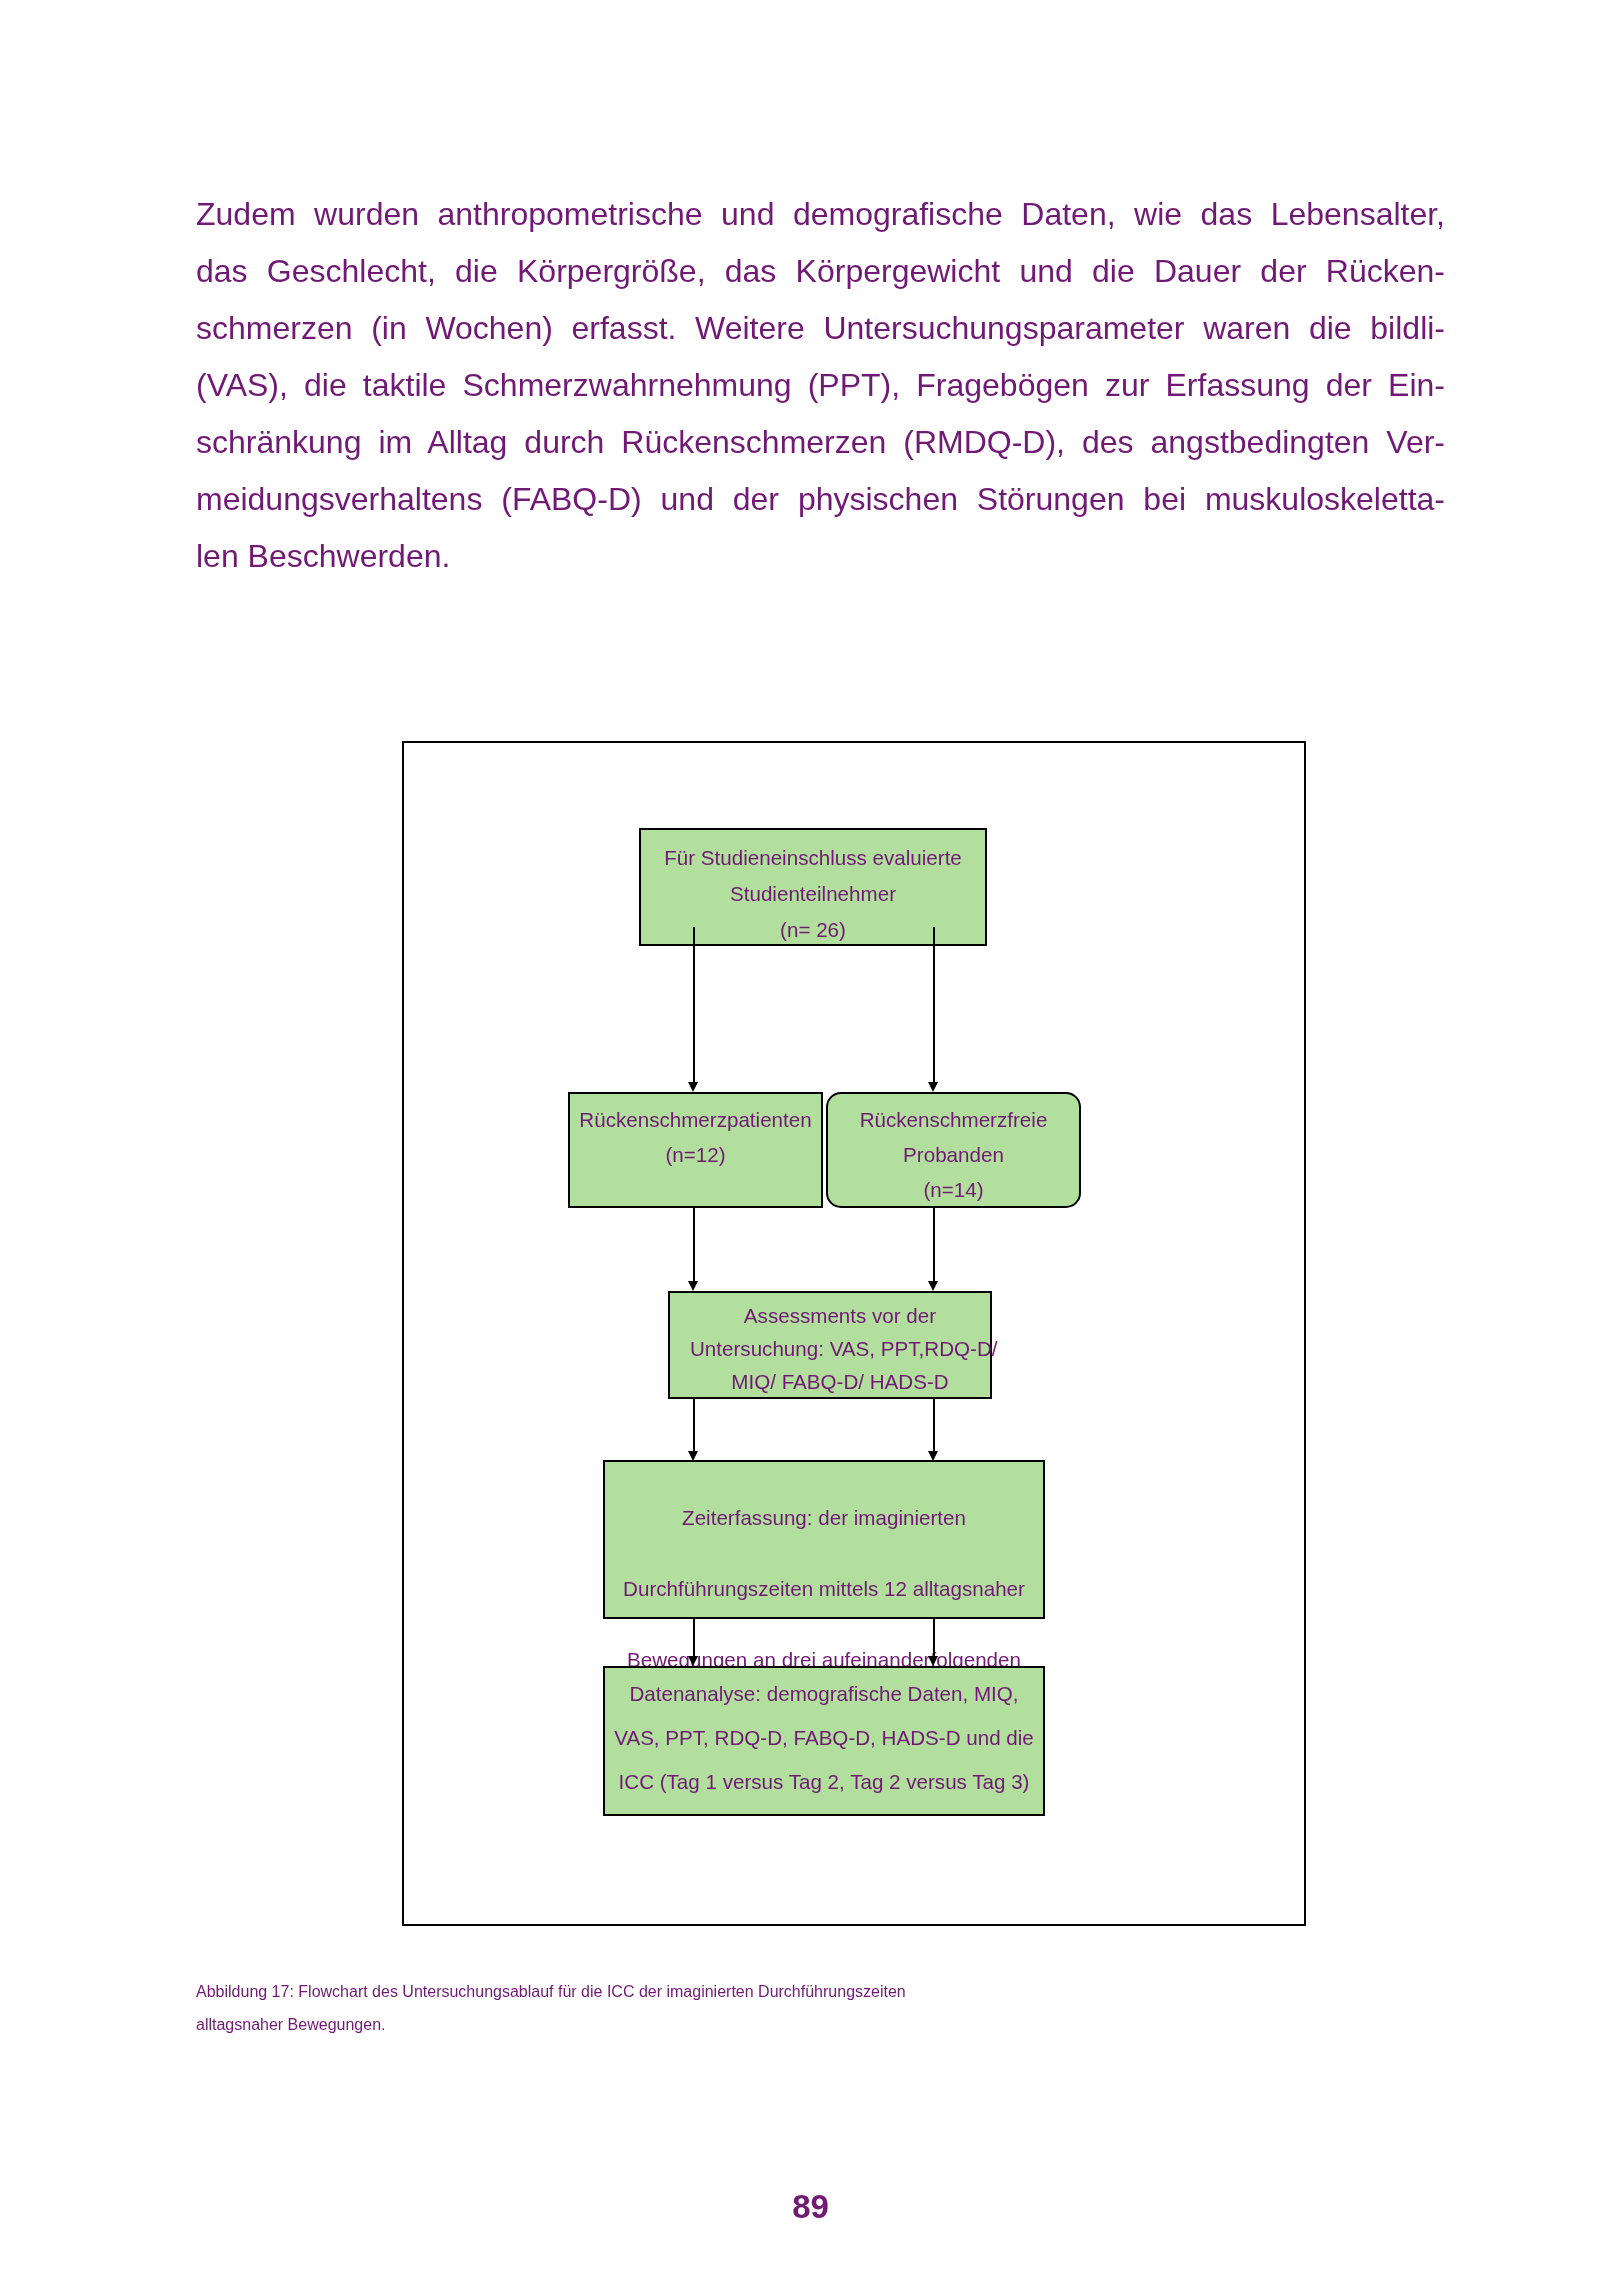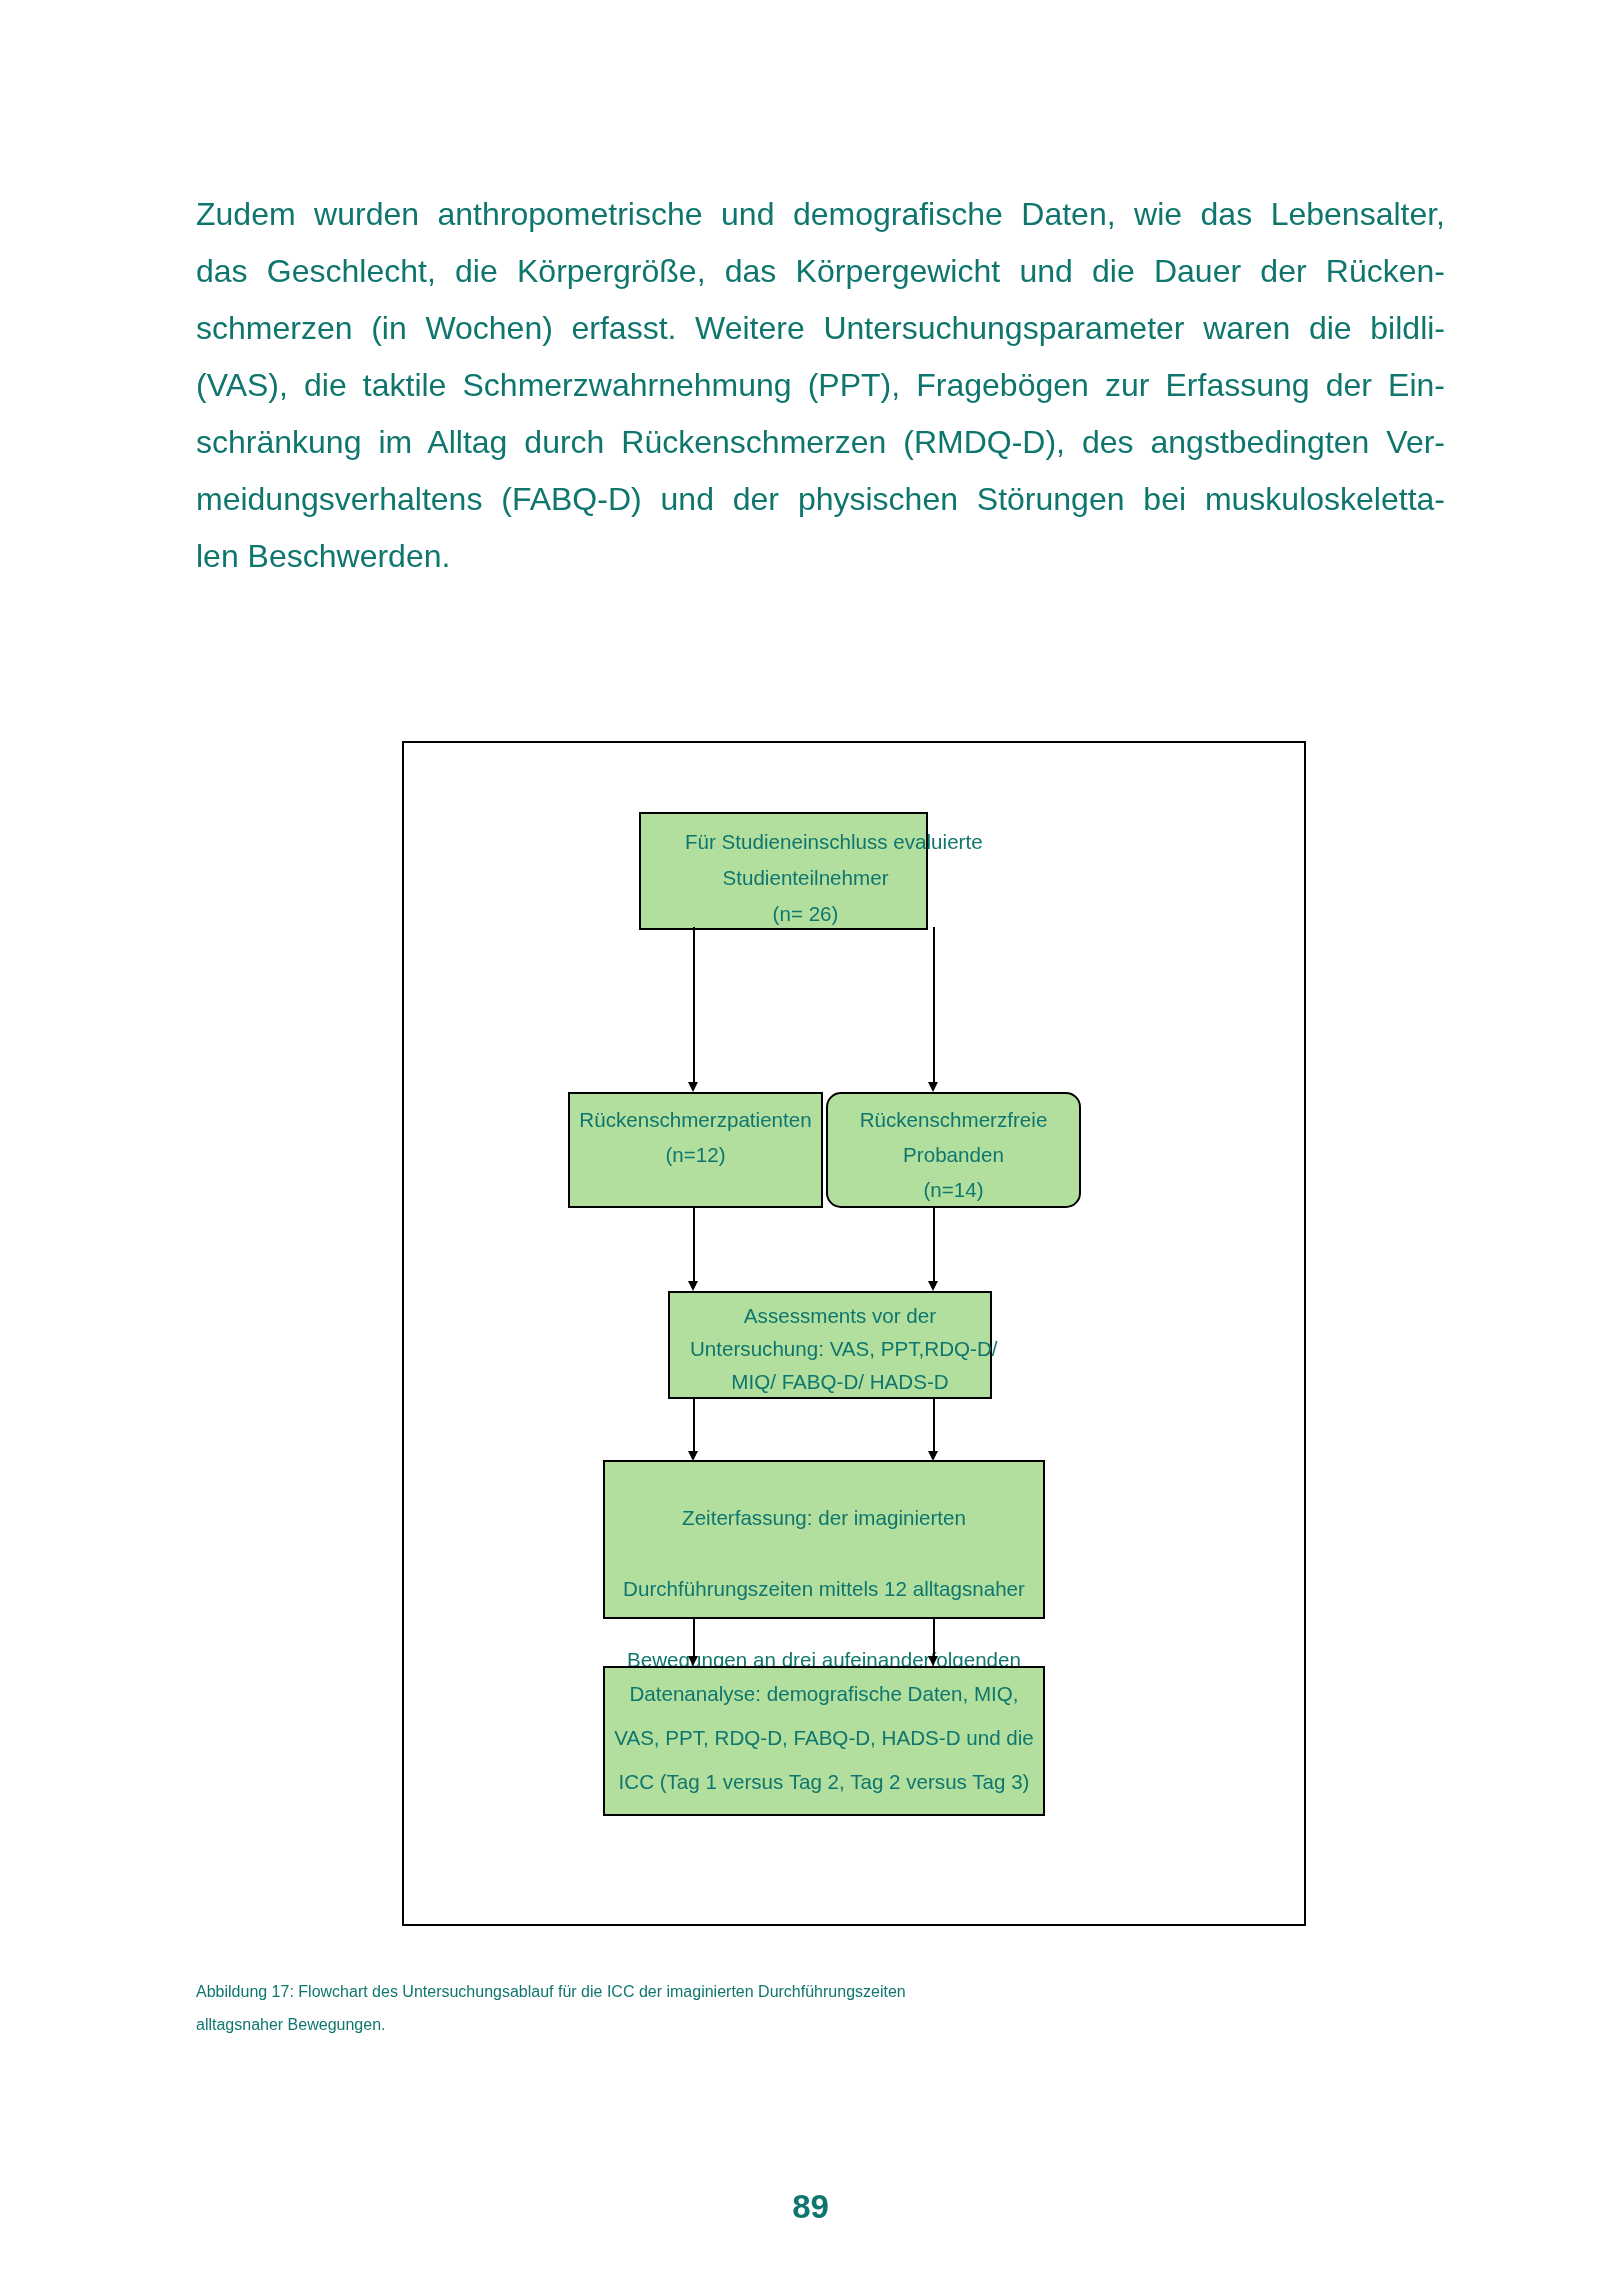--- a/index.html
+++ b/index.html
@@ -2,21 +2,21 @@
 <html><head>
 <meta charset="utf-8">
 <style>
   html, body { margin: 0; padding: 0; background: #ffffff; }
   .page {
     position: relative;
     width: 1621px;
     height: 2293px;
     background: #ffffff;
     font-family: "Liberation Sans", sans-serif;
-    color: #0f766e;
+    color: #701a75;
     overflow: hidden;
   }
 
   
   .body-text {
     position: absolute;
     left: 196px;
     top: 186px;
     width: 1249px;
     font-size: 32px;
@@ -48,21 +48,21 @@
   .fc-box {
     position: absolute;
     box-sizing: border-box;
     border: 2px solid #000000;
     background: #b2df9e;
     text-align: center;
     font-size: 20.6px;
   }
   .fc-line { white-space: nowrap; }
 
-  .box-top        { left: 235px; top: 69px;  width: 289px; height: 118px; padding-top: 9.8px; padding-left: 44px; }
+  .box-top        { left: 235px; top: 85px;  width: 348px; height: 118px; padding-top: 9.8px; }
   .box-top .fc-line        { line-height: 36px; }
   .box-left       { left: 164px; top: 349px; width: 255px; height: 116px; padding-top: 7.8px; }
   .box-left .fc-line       { line-height: 35px; }
   .box-right      { left: 422px; top: 349px; width: 255px; height: 116px; padding-top: 7.8px; border-radius: 15px; }
   .box-right .fc-line      { line-height: 35px; }
   .box-assess     { left: 264px; top: 548px; width: 324px; height: 108px; padding-top: 5.9px; }
   .box-assess .fc-line     { line-height: 33px; padding-left: 20px; }
   .box-zeit       { left: 199px; top: 717px; width: 442px; height: 159px; padding-top: 3.9px; }
   .box-zeit .fc-line       { line-height: 38px; margin-top: 33px; }
   .box-daten      { left: 199px; top: 923px; width: 442px; height: 150px; padding-top: 3.9px; }

